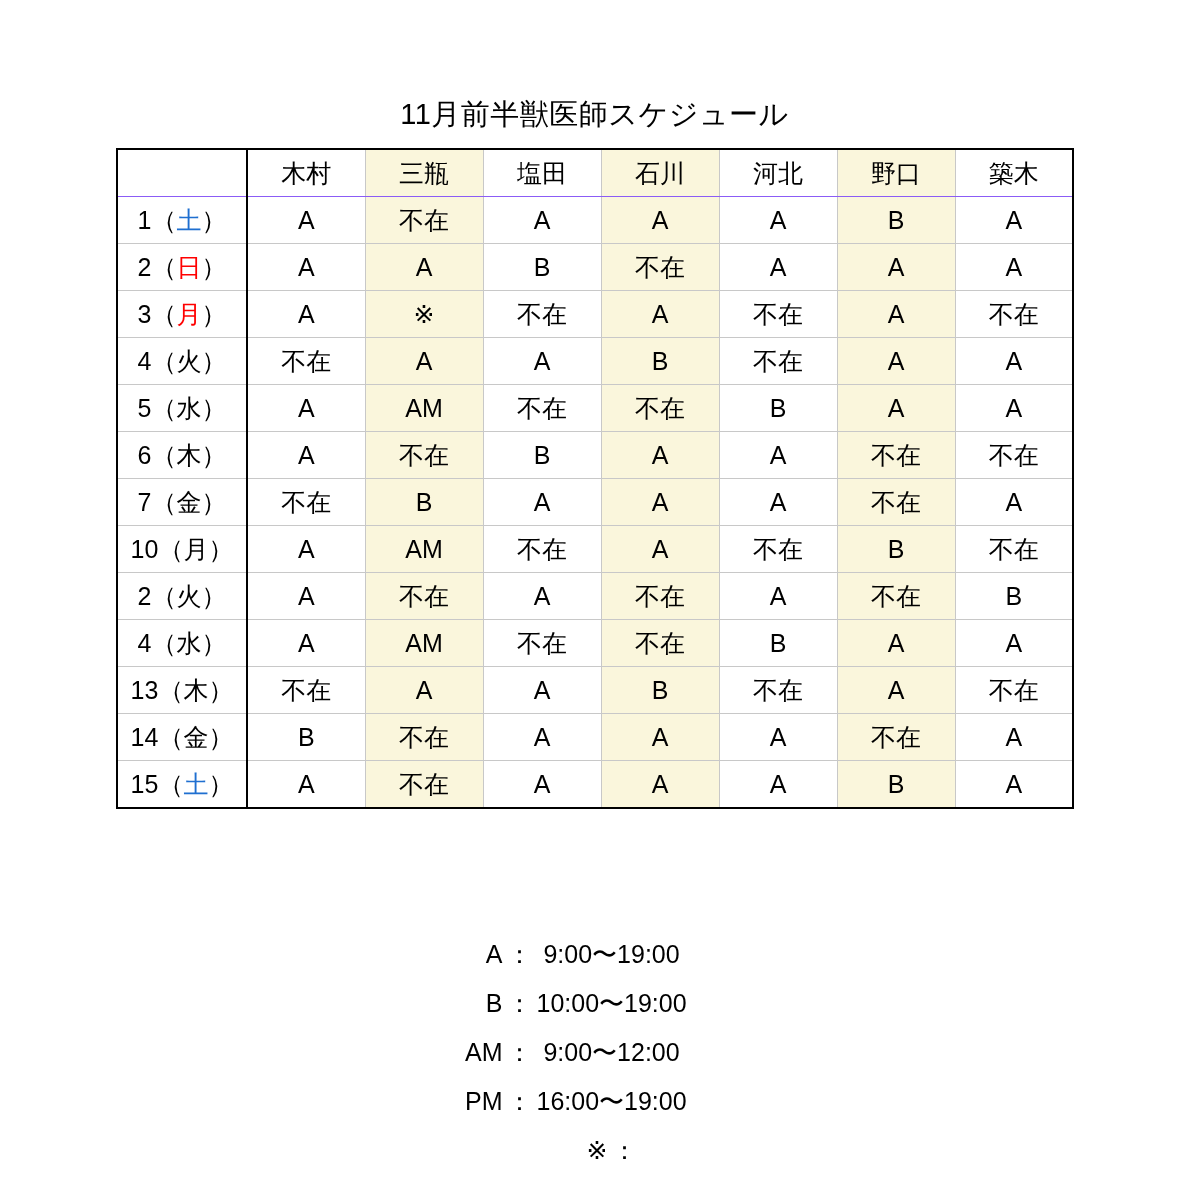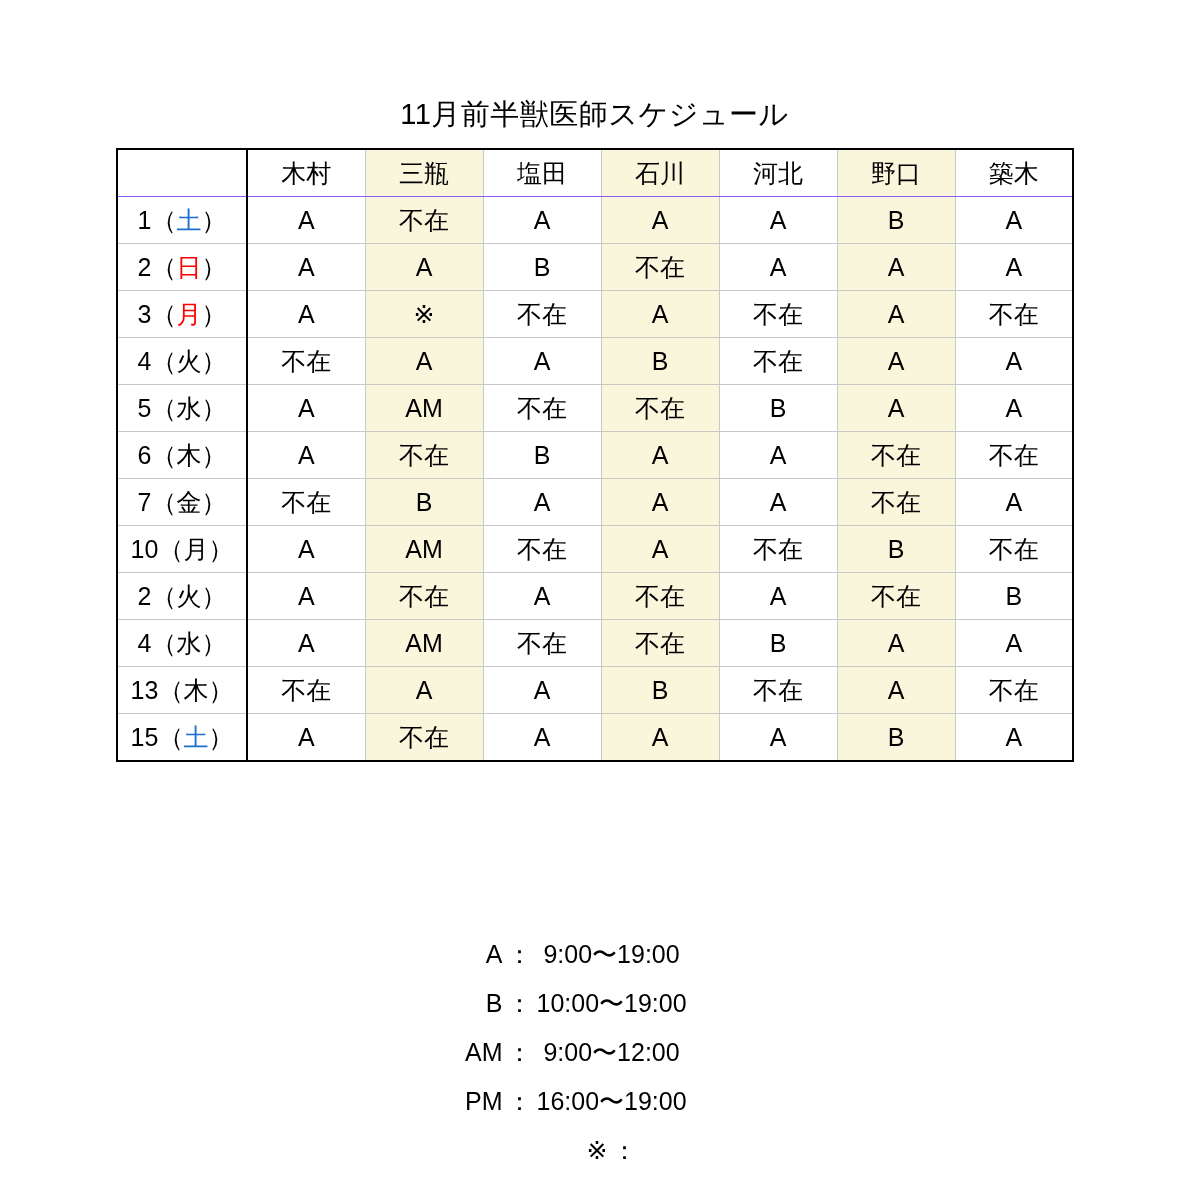--- a/index.html
+++ b/index.html
@@ -233,20 +233,30 @@
             <td><span>13</span>（<span class="plain">木</span>）</td>
             <td class="absent">不在</td>
             <td class="hl">A</td>
             <td class="">A</td>
             <td class="hl">B</td>
             <td class="absent">不在</td>
             <td class="hl">A</td>
             <td class="absent">不在</td>
           </tr>
           <tr>
+            <td><span>14</span>（<span class="plain">金</span>）</td>
+            <td class="">B</td>
+            <td class="hl absent">不在</td>
+            <td class="">A</td>
+            <td class="hl">A</td>
+            <td class="">A</td>
+            <td class="hl absent">不在</td>
+            <td class="">A</td>
+          </tr>
+          <tr>
             <td><span>15</span>（<span class="sat">土</span>）</td>
             <td class="">A</td>
             <td class="hl absent">不在</td>
             <td class="">A</td>
             <td class="hl">A</td>
             <td class="">A</td>
             <td class="hl">B</td>
             <td class="">A</td>
           </tr>
         </tbody>

